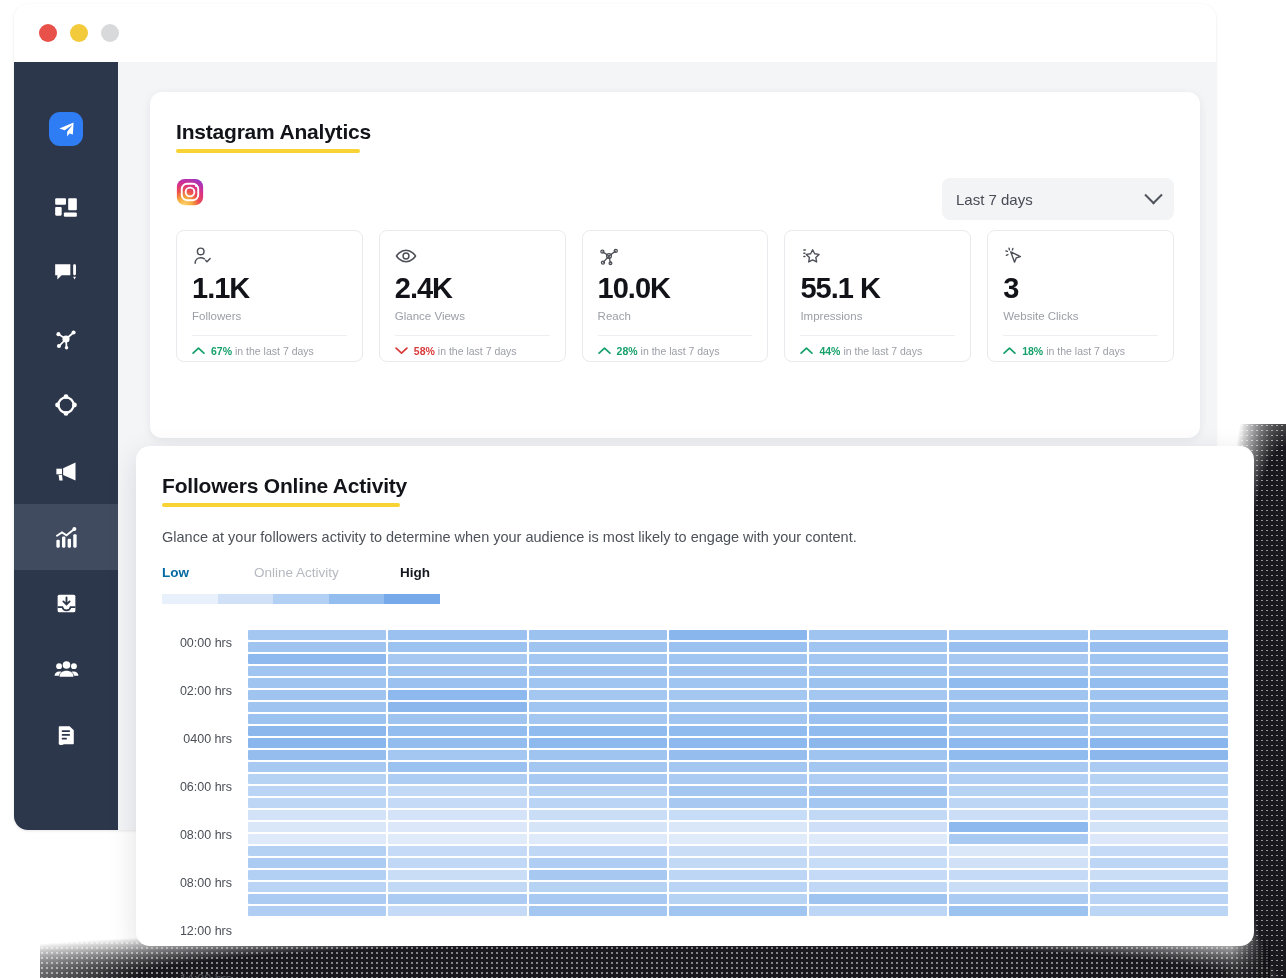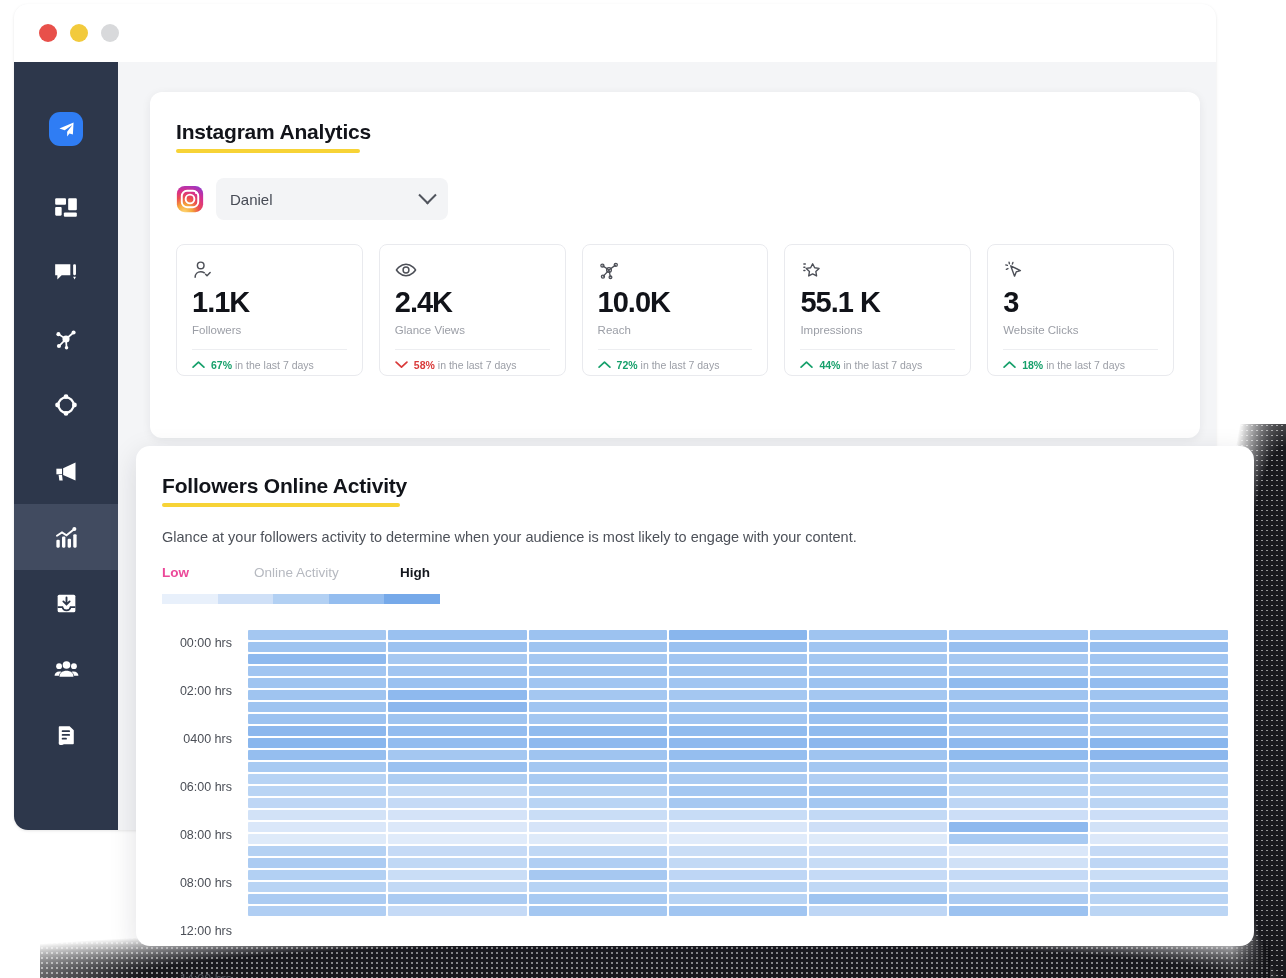--- a/index.html
+++ b/index.html
@@ -222,21 +222,21 @@
   .legend {
     margin-top: 20px;
     width: 278px;
     position: relative;
   }
   .legend-labels {
     display: flex; align-items: baseline;
     font-size: 13.5px;
     position: relative; height: 18px;
   }
-  .legend-low  { color: #ec4899; font-weight: bold; position:absolute; left:0; }
+  .legend-low  { color: #0369a1; font-weight: bold; position:absolute; left:0; }
   .legend-mid  { color: #b6b9c0; position:absolute; left: 92px; }
   .legend-high { color: #15181e; font-weight: bold; position:absolute; left: 238px; }
   .legend-bar { display: flex; margin-top: 11px; height: 10px; }
   .legend-bar span { flex: 1; }
 
   
   .heat-wrap {
     position: relative;
     margin-top: 26px;
     display: flex;
@@ -447,26 +447,26 @@
                 <stop offset="100%" stop-color="#7a3ce0"></stop>
               </radialGradient>
             </defs>
             <rect x="1" y="1" width="30" height="30" rx="9" fill="url(#igg)"></rect>
             <rect x="6.6" y="6.6" width="18.8" height="18.8" rx="6" fill="none" stroke="#fff" stroke-width="2.2"></rect>
             <circle cx="16" cy="16" r="5" fill="none" stroke="#fff" stroke-width="2.2"></circle>
             <circle cx="23.1" cy="8.9" r="1.5" fill="#fff"></circle>
           </svg>
         </span>
 
-        <div class="select">
-          <span>Daniel</span>
+
+
+        <div class="select range-select">
+          <span>Last 7 days</span>
           <span class="chev"></span>
         </div>
-
-
       </div>
 
 
       <div class="stats">
 
         <div class="stat">
           <div class="stat-icon">
             <svg width="22" height="22" viewBox="0 0 24 24" fill="none" stroke="#4c4f57" stroke-width="1.6" stroke-linecap="round" stroke-linejoin="round">
               <circle cx="9.5" cy="7" r="3.6"></circle>
                 <path d="M3.4 20c0-3.6 2.7-6.2 6.1-6.2 1.5 0 2.9.5 4 1.3"></path>
@@ -512,21 +512,21 @@
                 <circle cx="13.6" cy="20" r="1.5"></circle>
               <path d="M12 12 19.4 6.4M12 12 4.8 7.2M12 12 5.4 19.2M12 12l1.6 8"></path>
             </svg>
           </div>
           <div class="stat-value">10.0K</div>
           <div class="stat-label">Reach</div>
           <div class="stat-foot">
             <svg class="arrow" viewBox="0 0 14 10">
                 <path d="M1 8 7 2.4 13 8" fill="none" stroke="#16a06b" stroke-width="1.9" stroke-linecap="round" stroke-linejoin="round"></path>
               </svg>
-            <span class="pct up">72%</span>
+            <span class="pct up">28%</span>
             <span>in the last 7 days</span>
           </div>
         </div>
 
         <div class="stat">
           <div class="stat-icon">
             <svg width="22" height="22" viewBox="0 0 24 24" fill="none" stroke="#4c4f57" stroke-width="1.5" stroke-linejoin="round">
               <path d="M13.8 5.2 16 9.6l4.8.7-3.5 3.4.8 4.8-4.3-2.3-4.3 2.3.8-4.8-3.5-3.4 4.8-.7z"></path>
               <path d="M4.2 5.4h1.6M4.2 9h1.2M4.2 12.6h1.2" stroke-linecap="round"></path>
             </svg>

